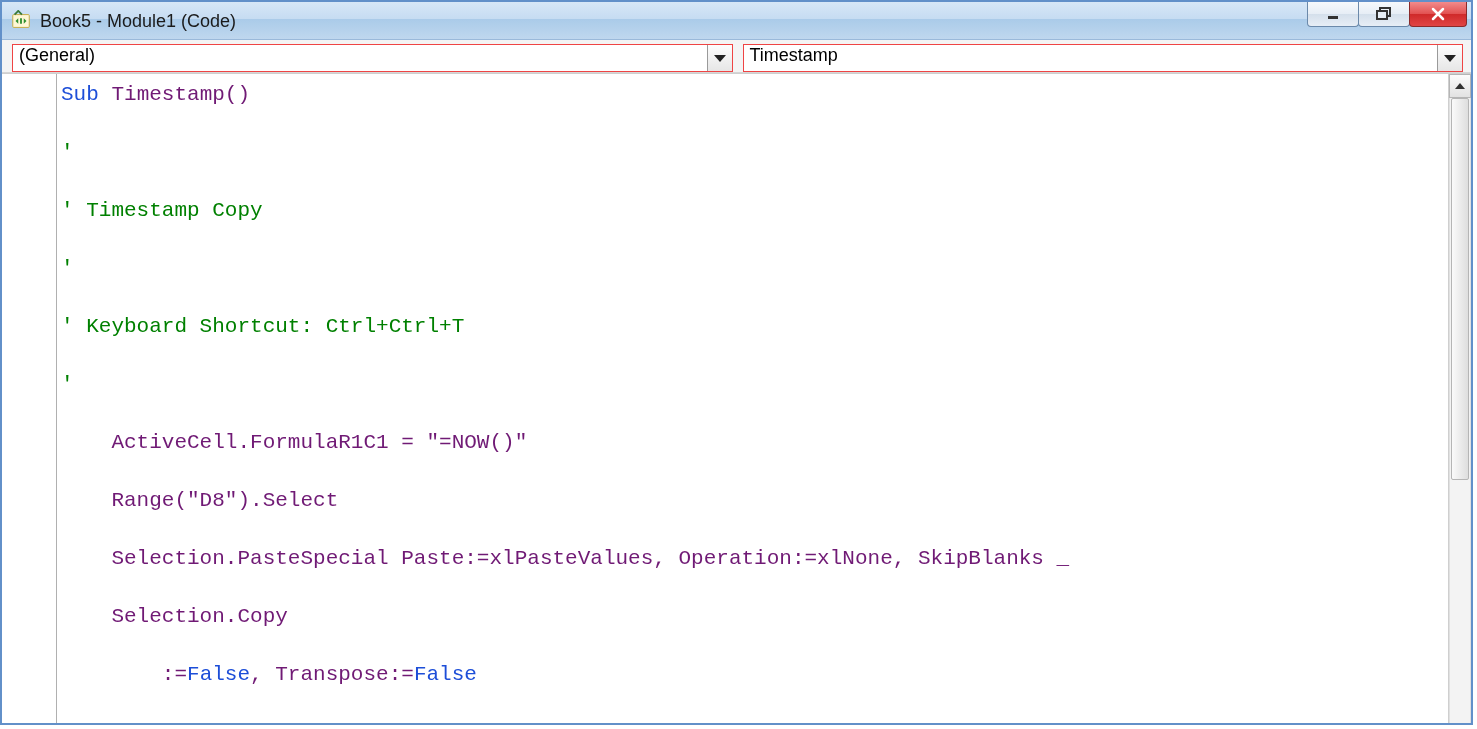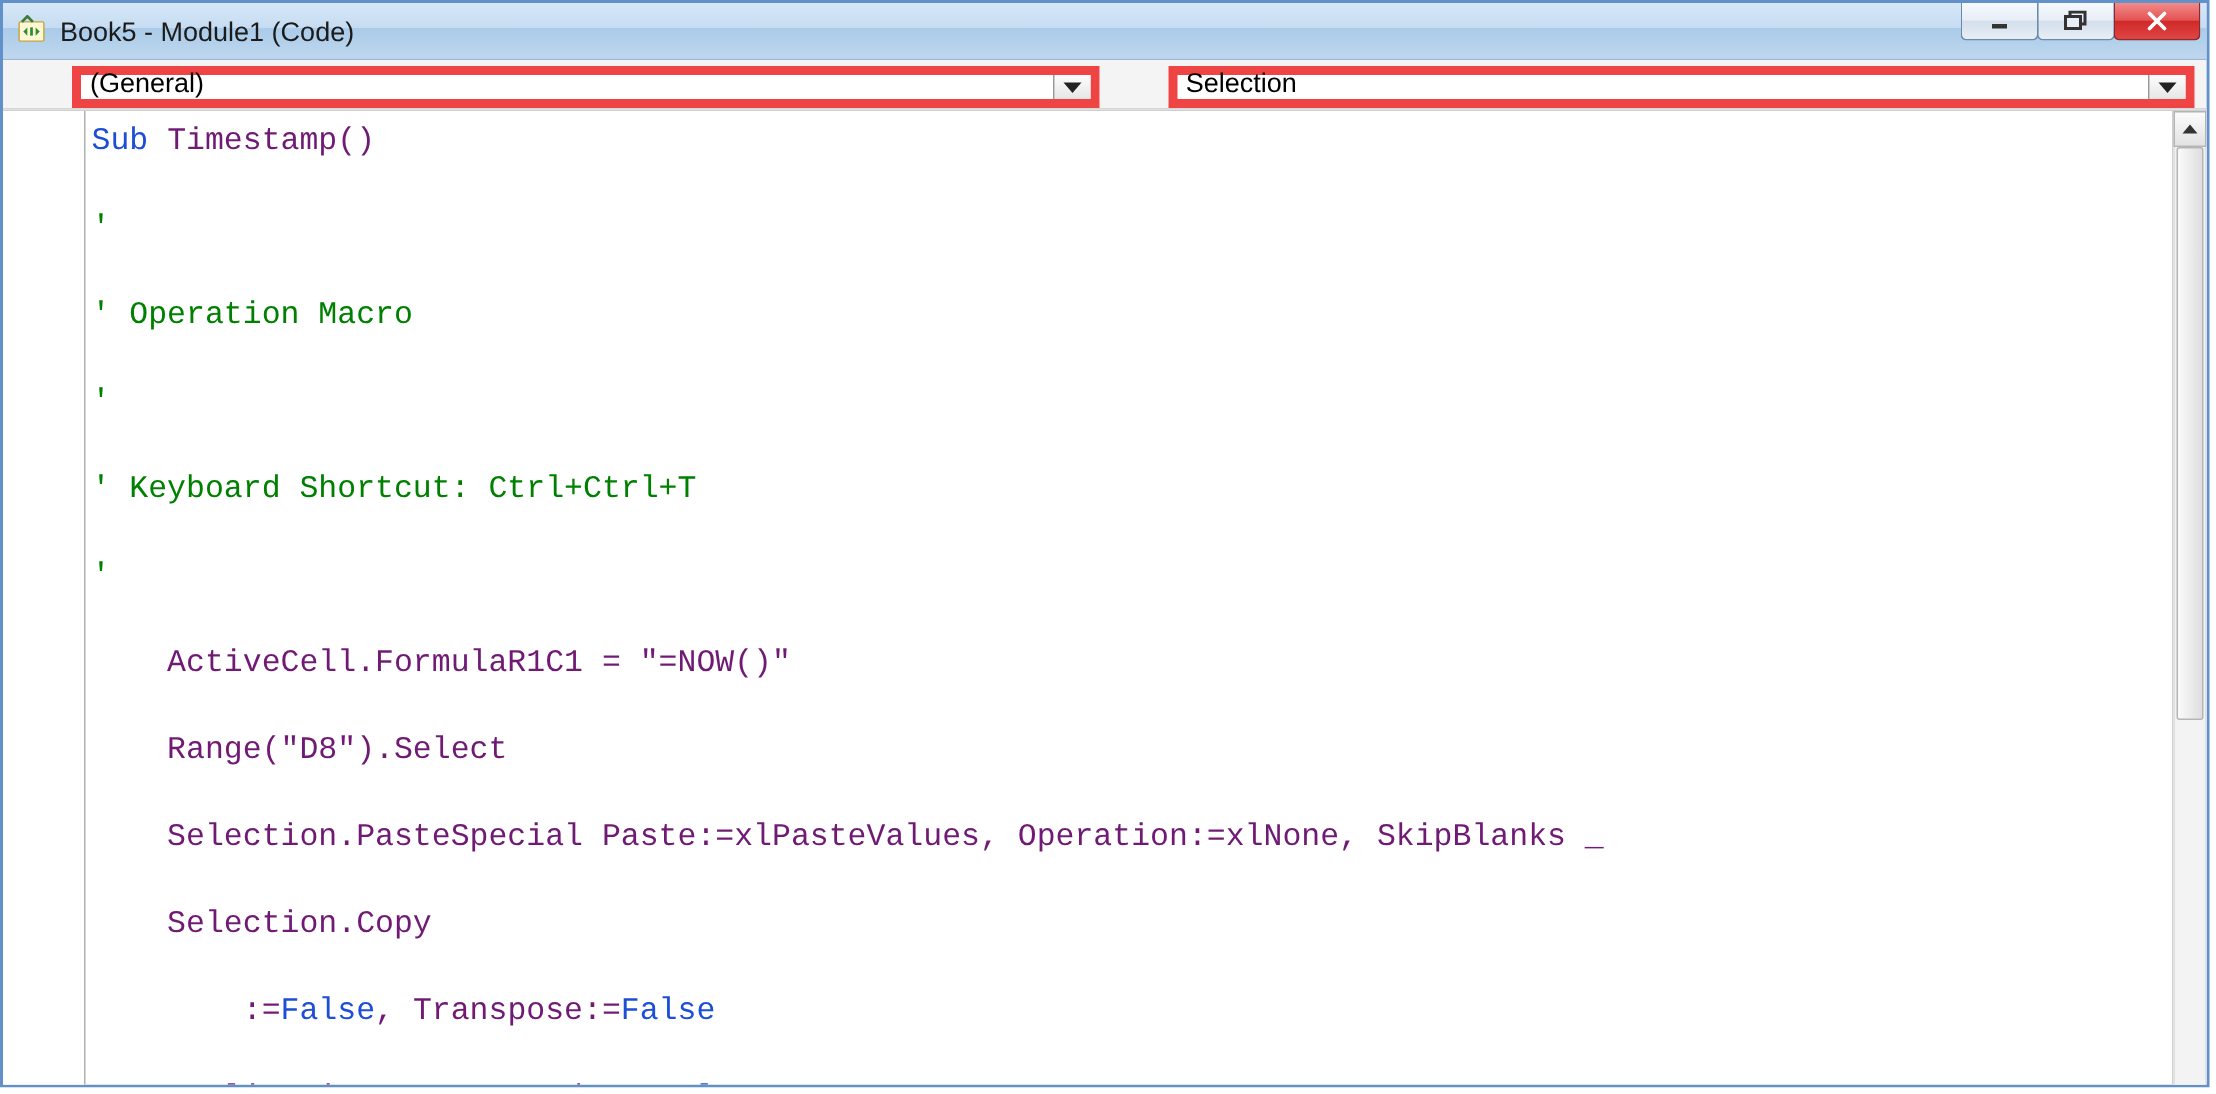--- a/index.html
+++ b/index.html
@@ -82,28 +82,27 @@
     align-items: center;
     gap: 10px;
     padding: 4px 8px 0 10px;
     box-sizing: border-box;
     border-bottom: 1px solid #d6d6d6;
   }
   .combo {
     flex: 1 1 0;
     height: 28px;
     background: #ffffff;
-    border: 6px solid #ef4444;
-    display: flex;
-    align-items: flex-end;
+    border: 1px solid #ef4444;
+    display: flex;
+    align-items: flex-start;
     box-sizing: border-box;
     font-size: 18px;
     padding-left: 6px;
     position: relative;
-    margin-left: 36px;
   }
   .combo .combo-btn {
     position: absolute;
     right: 0;
     top: 0;
     bottom: 0;
     width: 24px;
     background: linear-gradient(to bottom, #fdfdfd, #e6e6e6);
     border-left: 1px solid #9a9a9a;
     display: flex;
@@ -224,30 +223,30 @@
       </div>
     </div>
   </div>
 
   <div class="dropdown-row">
     <div class="combo">
       <span>(General)</span>
       <span class="combo-btn"></span>
     </div>
     <div class="combo">
-      <span>Selection</span>
+      <span>Timestamp</span>
       <span class="combo-btn"></span>
     </div>
   </div>
 
   <div class="client">
     <div class="gutter"></div>
     <div class="code-area" id="code-area"><span class="code-line"><span class="kw">Sub </span><span class="txt">Timestamp()</span></span>
 <span class="code-line"><span class="cmt">'</span></span>
-<span class="code-line"><span class="cmt">' Operation Macro</span></span>
+<span class="code-line"><span class="cmt">' Timestamp Copy</span></span>
 <span class="code-line"><span class="cmt">'</span></span>
 <span class="code-line"><span class="cmt">' Keyboard Shortcut: Ctrl+Ctrl+T</span></span>
 <span class="code-line"><span class="cmt">'</span></span>
 <span class="code-line"><span class="txt">    ActiveCell.FormulaR1C1 = "=NOW()"</span></span>
 <span class="code-line"><span class="txt">    Range("D8").Select</span></span>
 <span class="code-line"><span class="txt">    Selection.PasteSpecial Paste:=xlPasteValues, Operation:=xlNone, SkipBlanks _</span></span>
 <span class="code-line"><span class="txt">    Selection.Copy</span></span>
 <span class="code-line"><span class="txt">        :=</span><span class="kw">False</span><span class="txt">, Transpose:=</span><span class="kw">False</span></span>
 <span class="code-line"><span class="txt">    Application.CutCopyMode = </span><span class="kw">False</span></span>
 <span class="code-line"><span class="txt"></span></span>

